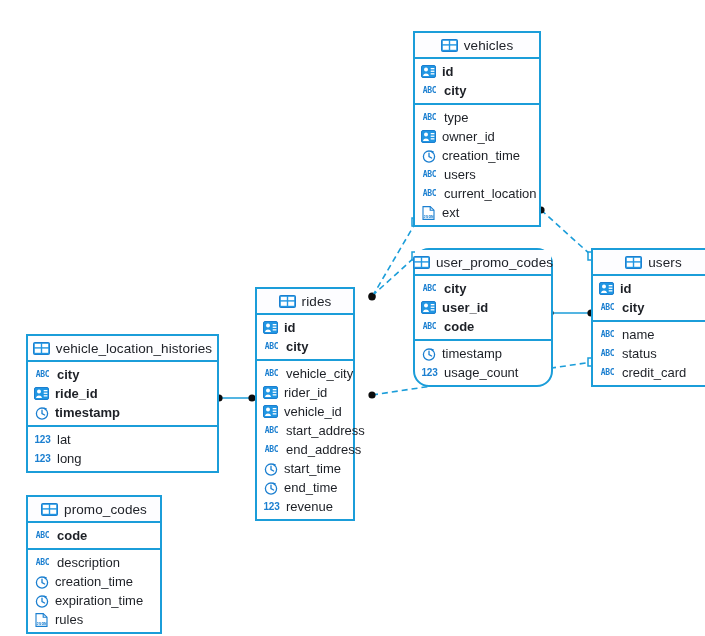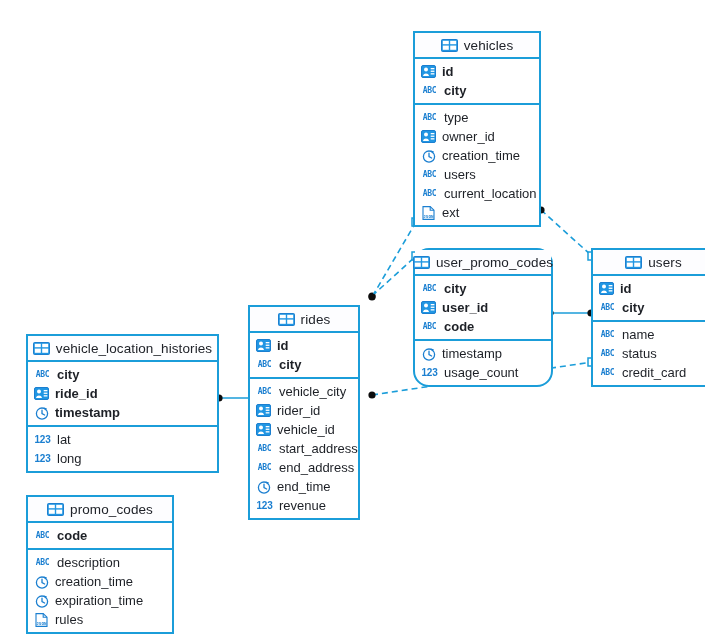--- a/index.html
+++ b/index.html
@@ -300,21 +300,21 @@
         <div class="col">
           <span class="ico ico-abc" style="width: 17px; flex: 0 0 17px;">ABC</span>
           <span class="col-label">status</span>
         </div>
         <div class="col">
           <span class="ico ico-abc" style="width: 17px; flex: 0 0 17px;">ABC</span>
           <span class="col-label">credit_card</span>
         </div>
       </div>
     </div>
-    <div class="entity" style="left: 248px; top: 287px; width: 112px; margin-top: 18px;">
+    <div class="entity" style="left: 255px; top: 287px; width: 100px;">
       <div class="entity-header">
         <span class="ico grid-ico">
           <svg width="17" height="13" viewBox="0 0 17 13">
             <rect x="0.5" y="0.5" width="16" height="12" rx="1" fill="#2196e3" stroke="#1b7fd0"></rect>
             <rect x="1.8" y="1.8" width="6" height="3.4" fill="#ffffff"></rect>
             <rect x="9.2" y="1.8" width="6" height="3.4" fill="#ffffff"></rect>
             <rect x="1.8" y="6.6" width="6" height="4.2" fill="#ffffff"></rect>
             <rect x="9.2" y="6.6" width="6" height="4.2" fill="#ffffff"></rect>
           </svg>
         </span>
@@ -370,20 +370,30 @@
           </span>
           <span class="col-label">vehicle_id</span>
         </div>
         <div class="col">
           <span class="ico ico-abc" style="width: 17px; flex: 0 0 17px;">ABC</span>
           <span class="col-label">start_address</span>
         </div>
         <div class="col">
           <span class="ico ico-abc" style="width: 17px; flex: 0 0 17px;">ABC</span>
           <span class="col-label">end_address</span>
+        </div>
+        <div class="col">
+          <span class="ico">
+            <svg width="14" height="14" viewBox="0 0 14 14">
+              <circle cx="7" cy="7.6" r="5.6" fill="#ffffff" stroke="#1b7fd0" stroke-width="1.3"></circle>
+              <path d="M7 4.2 L7 7.6 L9.6 9" stroke="#1b7fd0" stroke-width="1.3" fill="none" stroke-linecap="round"></path>
+              <path d="M8.4 1.2 L12 2.6 L10.3 4.4 Z" fill="#1b7fd0"></path>
+            </svg>
+          </span>
+          <span class="col-label">start_time</span>
         </div>
         <div class="col">
           <span class="ico">
             <svg width="14" height="14" viewBox="0 0 14 14">
               <circle cx="7" cy="7.6" r="5.6" fill="#ffffff" stroke="#1b7fd0" stroke-width="1.3"></circle>
               <path d="M7 4.2 L7 7.6 L9.6 9" stroke="#1b7fd0" stroke-width="1.3" fill="none" stroke-linecap="round"></path>
               <path d="M8.4 1.2 L12 2.6 L10.3 4.4 Z" fill="#1b7fd0"></path>
             </svg>
           </span>
           <span class="col-label">end_time</span>
@@ -440,21 +450,21 @@
         <div class="col">
           <span class="ico ico-num">123</span>
           <span class="col-label">lat</span>
         </div>
         <div class="col">
           <span class="ico ico-num">123</span>
           <span class="col-label">long</span>
         </div>
       </div>
     </div>
-    <div class="entity" style="left: 26px; top: 495px; width: 148px;">
+    <div class="entity" style="left: 26px; top: 495px; width: 136px;">
       <div class="entity-header">
         <span class="ico grid-ico">
           <svg width="17" height="13" viewBox="0 0 17 13">
             <rect x="0.5" y="0.5" width="16" height="12" rx="1" fill="#2196e3" stroke="#1b7fd0"></rect>
             <rect x="1.8" y="1.8" width="6" height="3.4" fill="#ffffff"></rect>
             <rect x="9.2" y="1.8" width="6" height="3.4" fill="#ffffff"></rect>
             <rect x="1.8" y="6.6" width="6" height="4.2" fill="#ffffff"></rect>
             <rect x="9.2" y="6.6" width="6" height="4.2" fill="#ffffff"></rect>
           </svg>
         </span>

